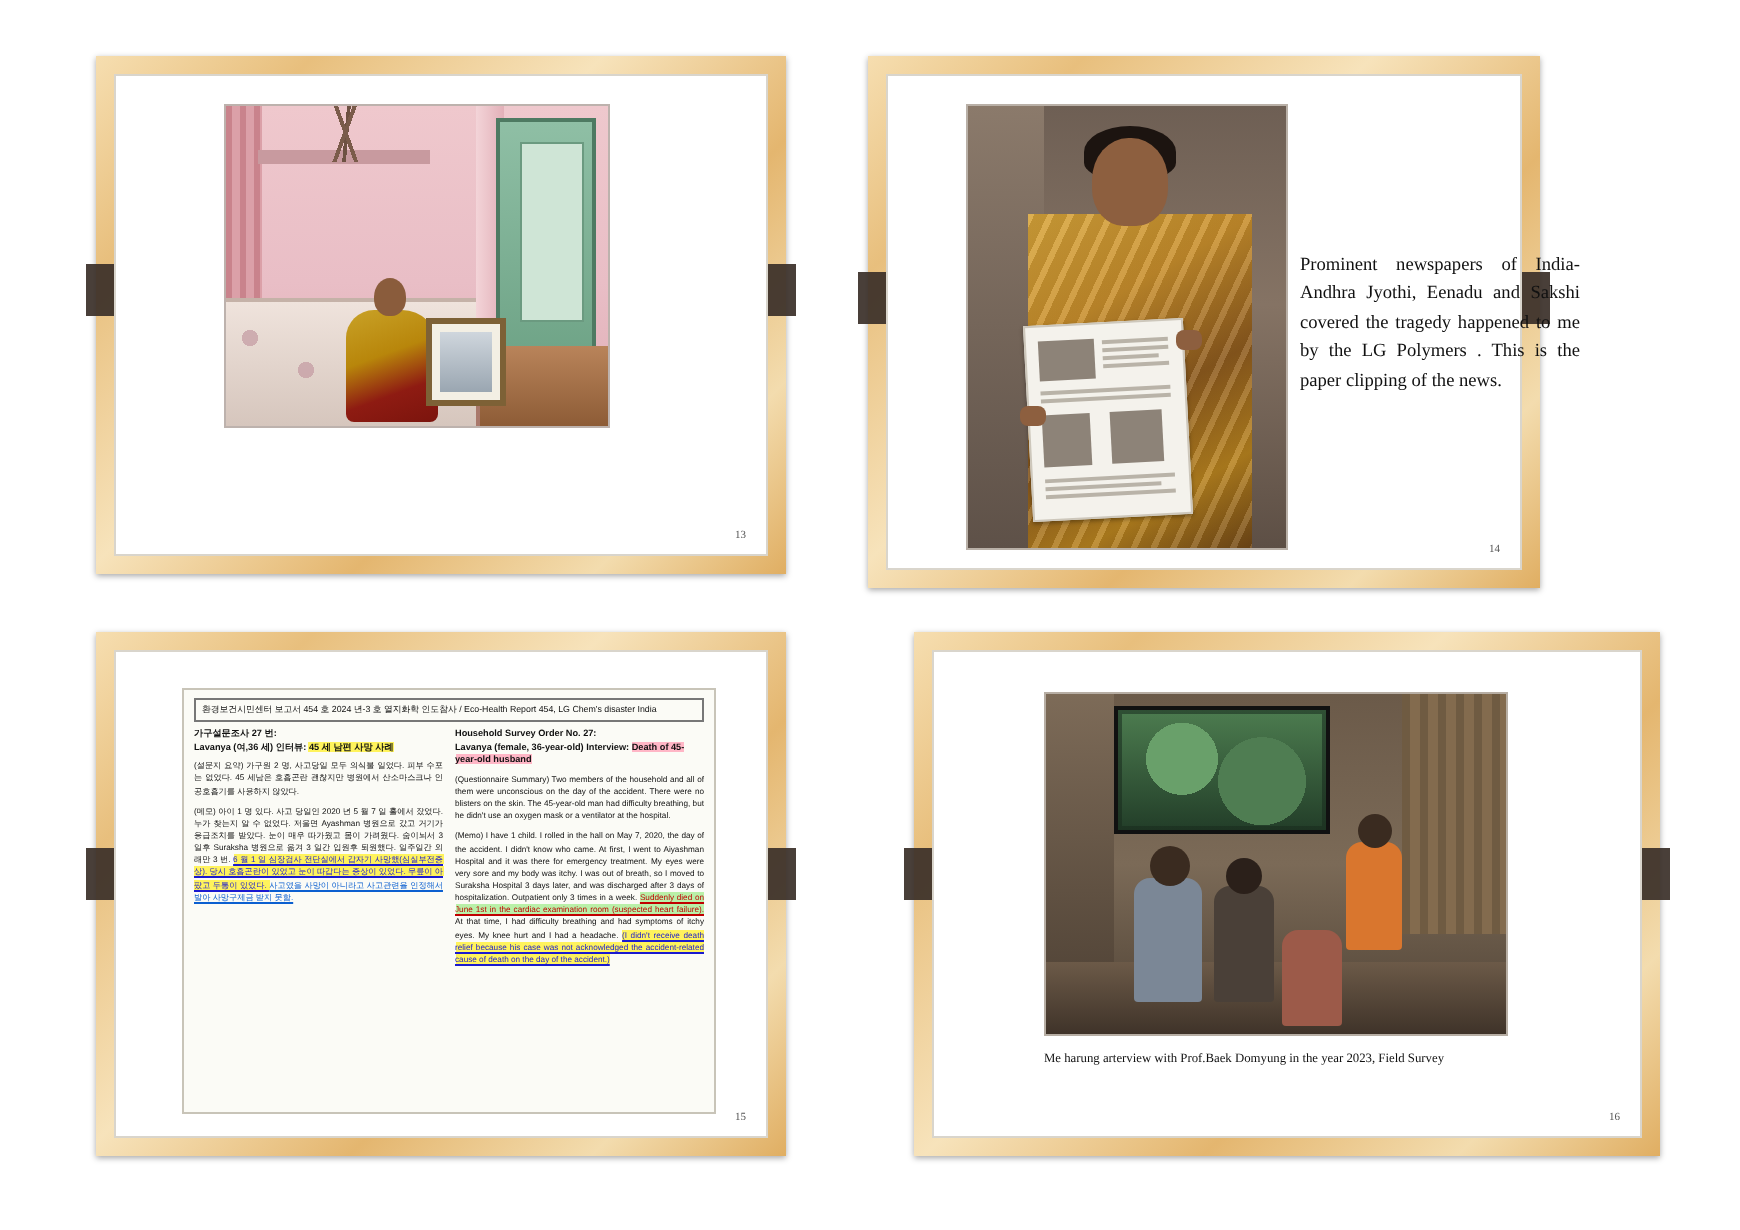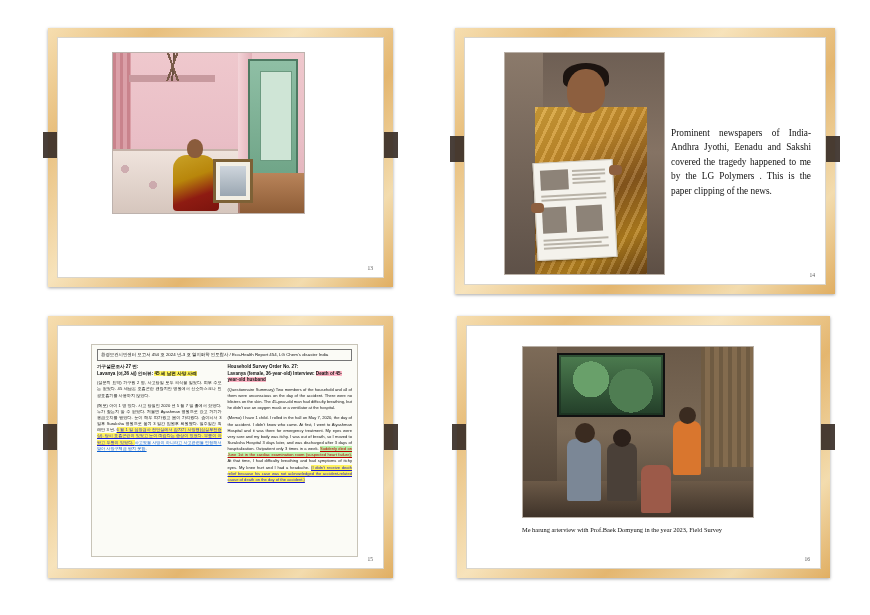--- a/index.html
+++ b/index.html
@@ -138,21 +138,21 @@
   .slidenum {
     position: absolute;
     right: 10px;
     bottom: 6px;
     font-size: 5.5px;
     color: #555;
     font-family: "Liberation Serif", serif;
   }
 
   
-  #slide2 { left: 455px; top: 28px; width: 336px; height: 266px; padding-left: 44px; }
+  #slide2 { left: 434px; top: 28px; width: 336px; height: 266px; }
   .photo2 {
     position: absolute;
     left: 39px;
     top: 14px;
     width: 159px;
     height: 221px;
     border: 1px solid #b9b0a7;
     overflow: hidden;
     background: #7a6a5e;
   }

